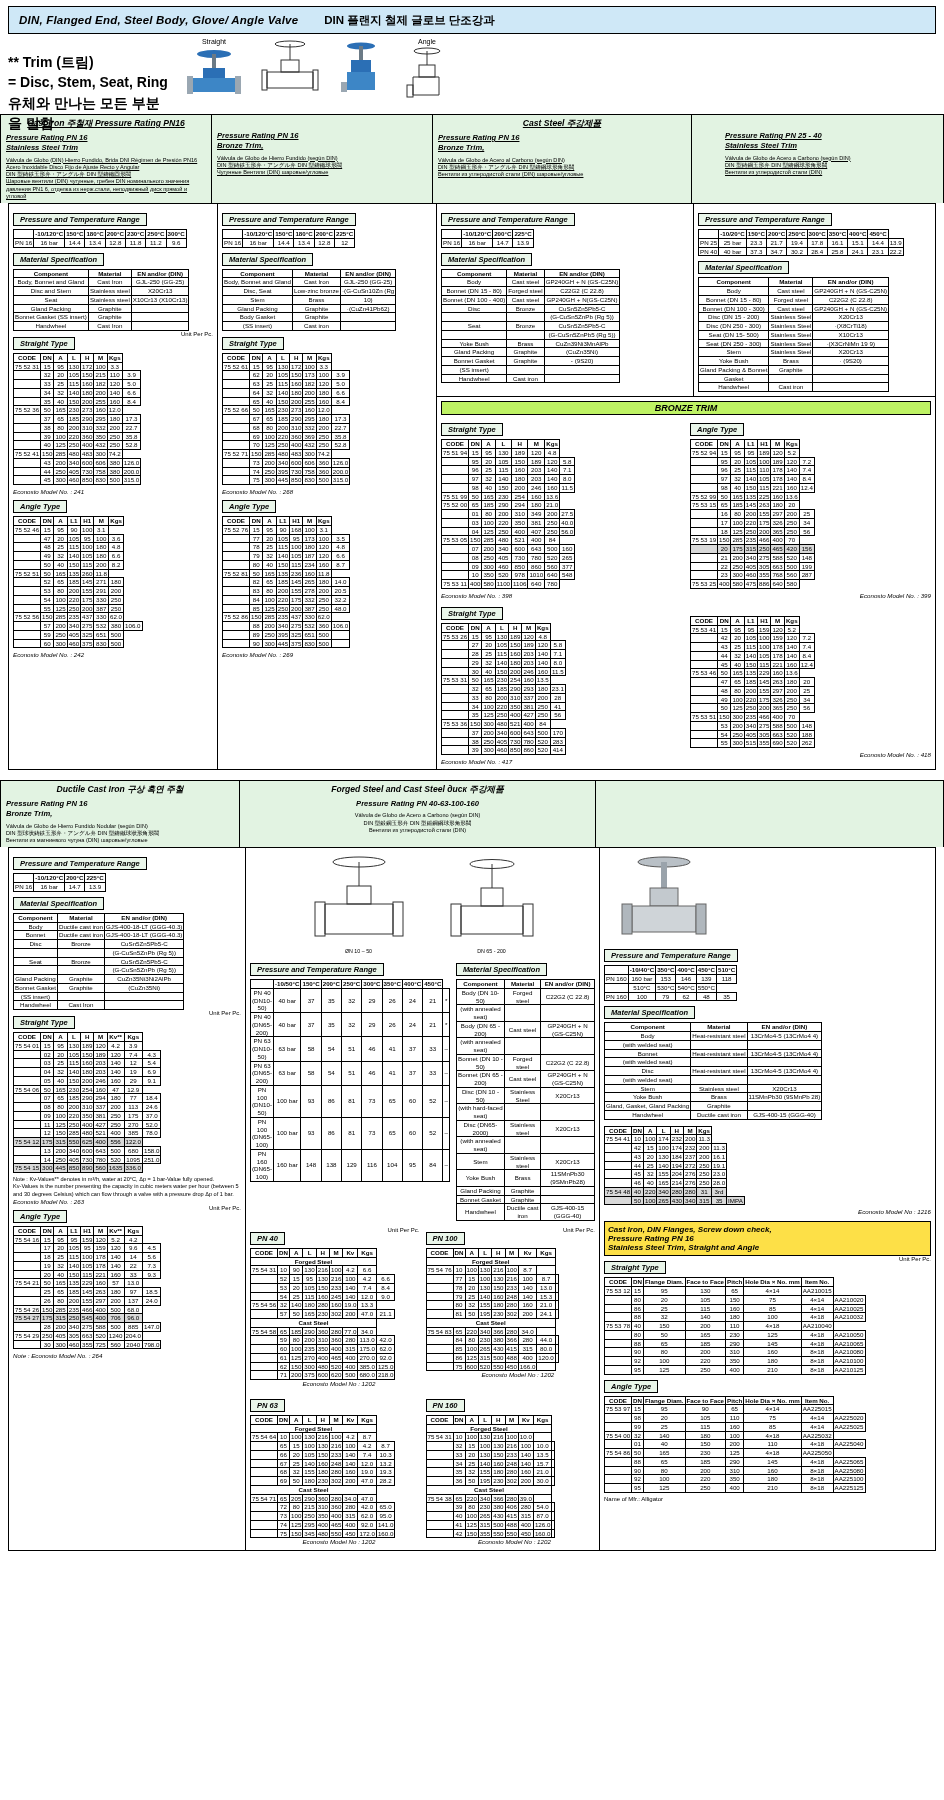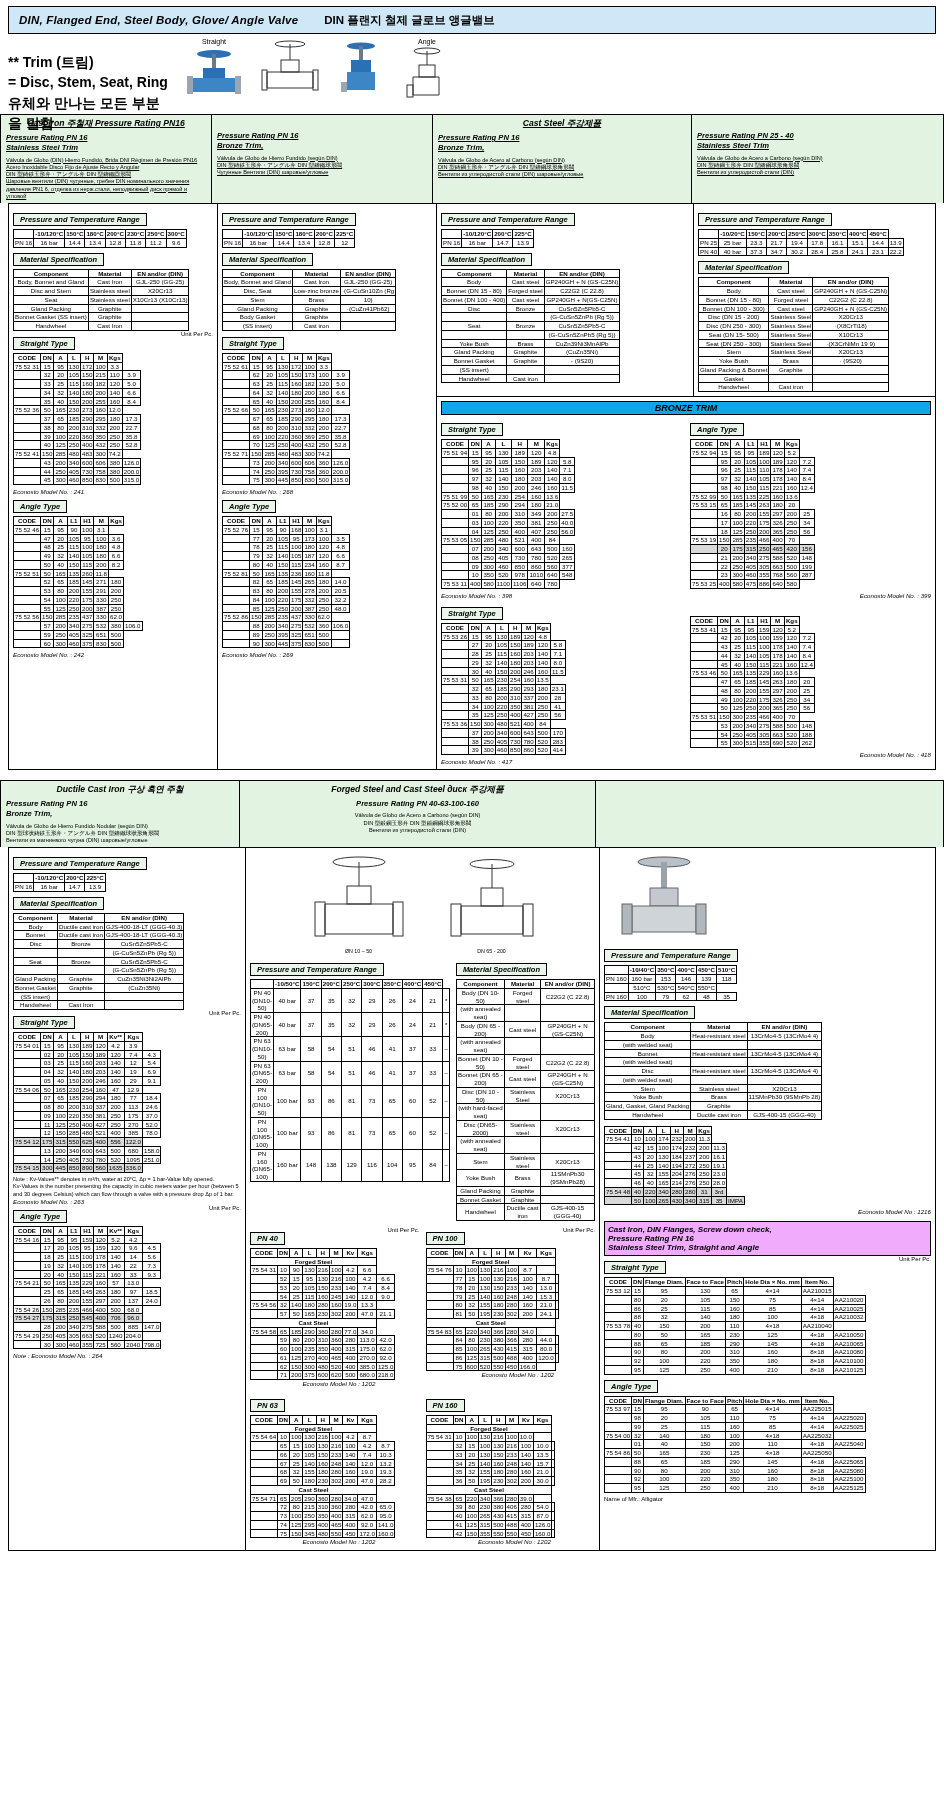--- a/index.html
+++ b/index.html
@@ -22,21 +22,21 @@
   .tiny{font-size:6px;}
   .xtiny{font-size:5.3px;line-height:1.25;}
   .eco{font-size:6.2px;font-style:italic;text-align:right;}
   .ecol{font-size:6.2px;font-style:italic;}
   
   .fourcol{display:flex;border:1px solid #000;border-bottom:none;background:#e2f3e2;}
   .fourcol>div{padding:3px 5px;text-decoration:underline;}
   .c1{width:200px;border-right:1px solid #000;}
   .c2{width:210px;border-right:1px solid #000;}
   .c3{width:248px;border-right:1px solid #000;}
-  .c4{flex:1;}
+  .c4{flex:1;margin-left:28px;}
   .cast-title{font-style:italic;font-weight:bold;font-size:8.6px;text-align:center;}
   .pr{font-style:italic;font-weight:bold;font-size:7.6px;line-height:1.35;padding-top:3px;}
   .desc{font-size:5.6px;line-height:1.3;padding-top:3px;}
   .bigbox{border:1px solid #000;margin:0 8px;display:flex;}
   .bcol{padding:4px;}
   .b1{width:200px;border-right:1px solid #000;}
   .b2{width:210px;border-right:1px solid #000;}
   .b34{flex:1;}
   .sub2{display:flex;}
   .s3{width:248px;border-right:1px solid #000;padding:4px;}
@@ -47,32 +47,32 @@
   .hl{background:#d9d9d9;}
   
   .threecol{display:flex;border:1px solid #000;border-bottom:none;background:#e2f3e2;}
   .t1c{width:228px;border-right:1px solid #000;padding:3px 5px;}
   .t2c{width:345px;border-right:1px solid #000;padding:3px 5px;}
   .t3c{flex:1;padding:3px 5px;}
   .bigbox2{border:1px solid #000;margin:0 8px;display:flex;}
   .bb1{width:228px;border-right:1px solid #000;padding:4px;}
   .bb2{width:345px;border-right:1px solid #000;padding:4px;}
   .bb3{flex:1;padding:4px;}
-  .centerlbl{text-align:center;font-weight:bold;font-style:italic;font-size:9px;border:1px solid #000;background:#0ea5e9;padding:1px 0;}
+  .centerlbl{text-align:center;font-weight:bold;font-style:italic;font-size:9px;border:1px solid #000;background:#bef264;padding:1px 0;}
   .note{font-size:5.6px;line-height:1.3;}
   svg{display:block;}
 </style>
 </head>
 <body>
 
 <div class="page">
 
   <div class="hdr">
     <span class="t1">DIN,  Flanged End,  Steel Body, Glove/ Angle Valve</span>
-    <span class="t2">DIN 플랜지 철제 글로브 앵글밸브</span>
+    <span class="t2">DIN 플랜지 철제 글로브 단조강과</span>
   </div>
 
   <div class="topstrip">
     <div class="trimnote">
       <div>** Trim (트림)</div>
       <div>= Disc, Stem, Seat, Ring</div>
       <div>유체와 만나는 모든 부분을 말함</div>
     </div>
     <div class="valveimgs">
       <div>
@@ -3205,21 +3205,21 @@
               <td>430</td>
               <td>340</td>
               <td>315</td>
               <td>35</td>
               <td>IMPA</td>
             </tr>
           </tbody>
         </table>
       <div class="eco mt3">Econosto Model No : 1216</div>
 
-      <div class="mt6" style="border:1px solid #000;background:#f0abfc;padding:3px;">
+      <div class="mt6" style="border:1px solid #000;background:#fde047;padding:3px;">
         <div class="secthead" style="white-space:pre-line;font-size:8px">Cast Iron, DIN Flanges, Screw down check,
 Pressure Rating PN 16
 Stainless Steel Trim, Straight and Angle</div>
       </div>
       <div class="lbl mt4">Straight Type</div>
       <span class="tiny" style="float:right">Unit Per Pc.</span>
       <table class="gt mt3">
           <tbody id="sd-str">
             <tr>
               <th>CODE</th>

